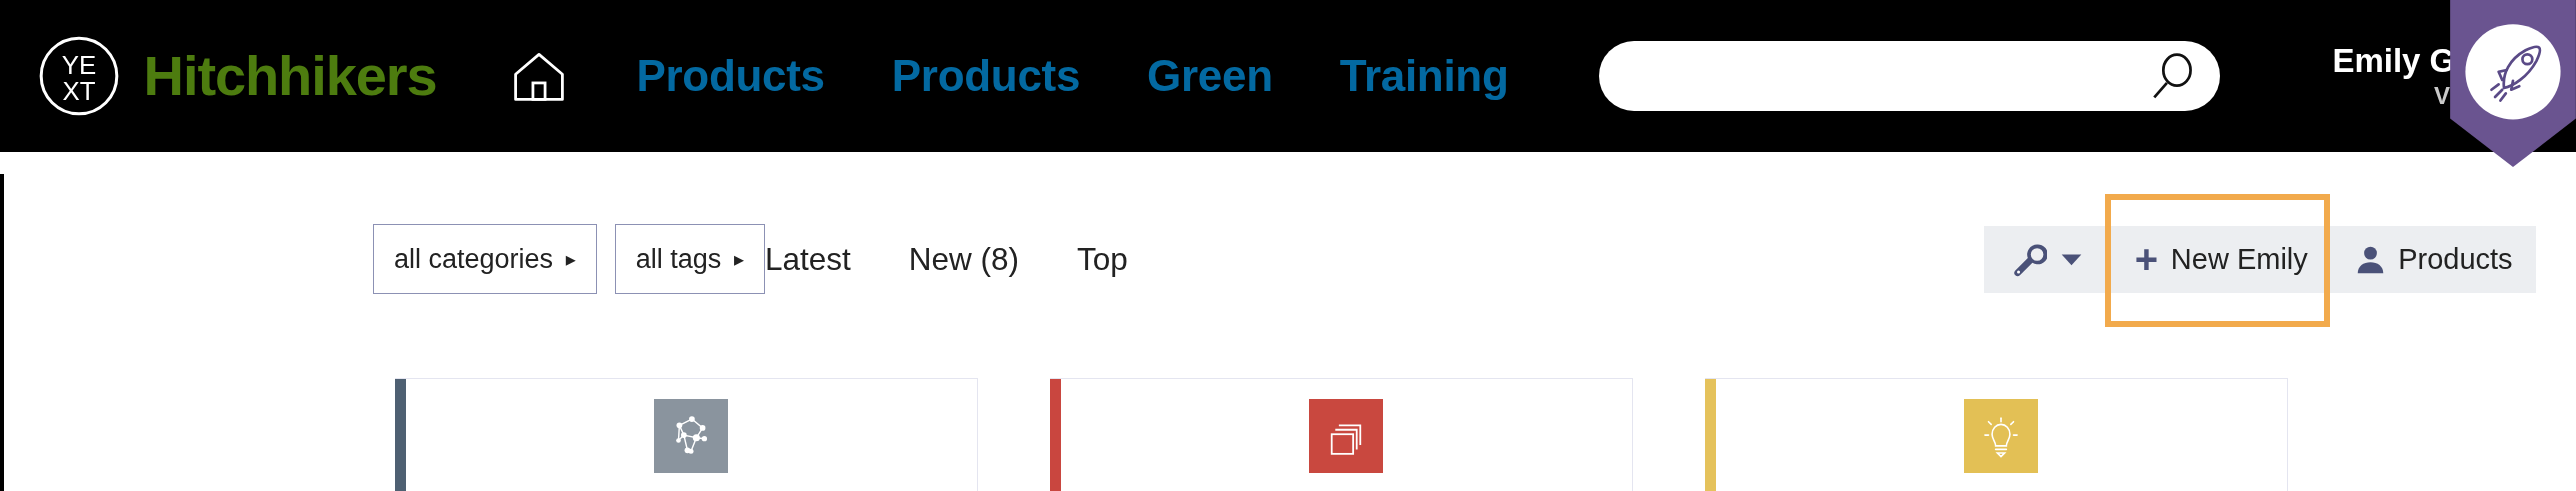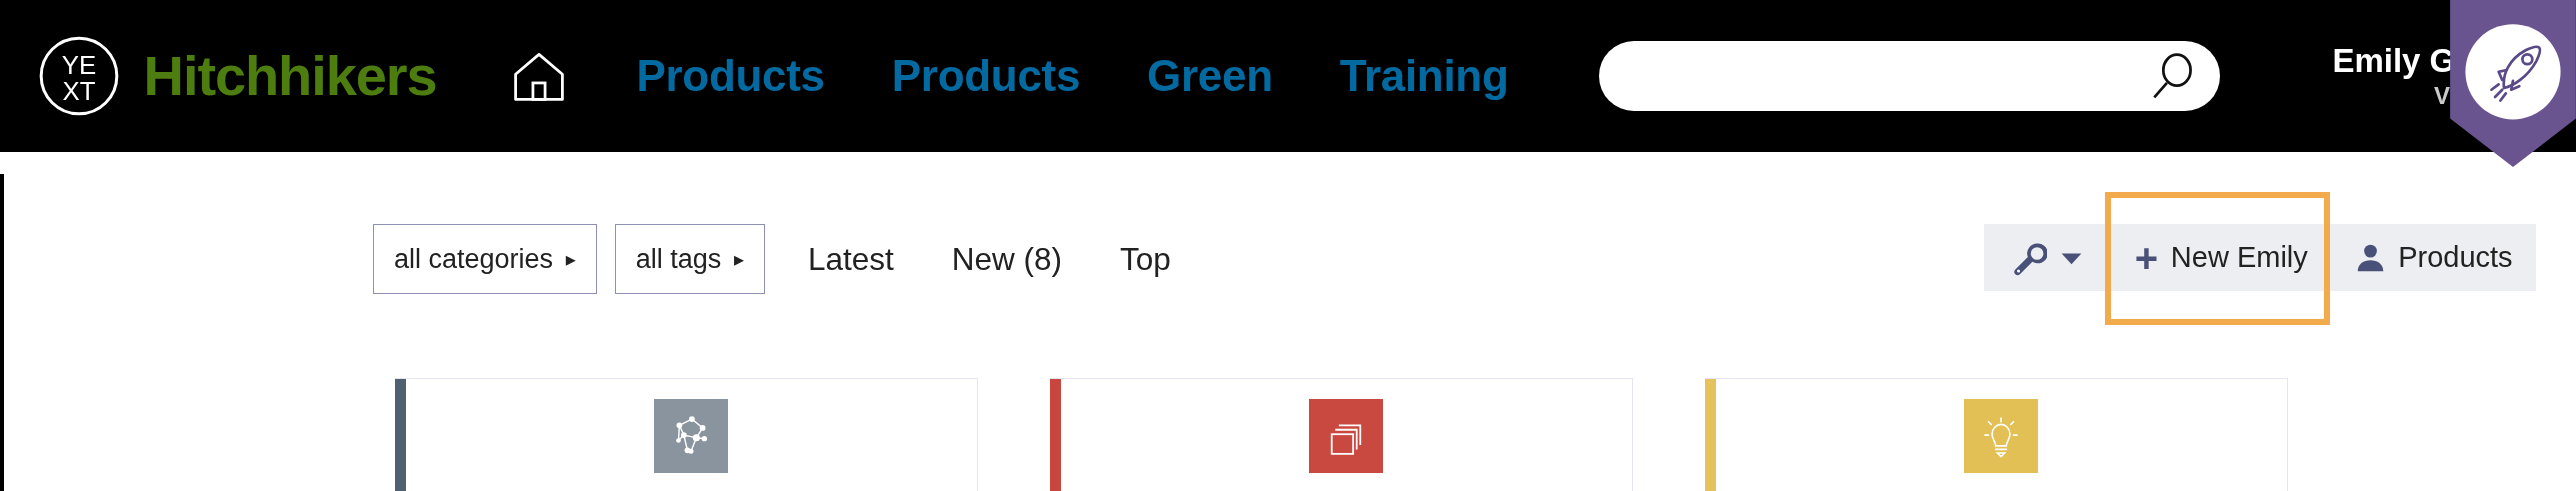--- a/index.html
+++ b/index.html
@@ -67,35 +67,35 @@
   }
 
   
   .content {
     position:absolute; left:0; top:174px;
     width:2576px; height: 317px; background:#ffffff;
     border-left: 4.5px solid #000;
   }
   .toolbar {
     position:absolute; left: 0; top: 50px; width: 2572px;
-    display:flex; 
+    display:flex; align-items:center;
     padding: 0 40px 0 369px;
   }
   .filters { display:flex; align-items:center; gap: 18px; }
   .filter-btn {
     border: 1.8px solid #8c91b4; background:#ffffff;
     height: 70px; padding: 0 20px;
     display:flex; align-items:center; gap: 12.6px;
     font-size: 27px; color:#222; cursor:pointer;
     font-family:"Liberation Sans", sans-serif;
     white-space: nowrap;
   }
   .filter-caret { font-size: 20px; line-height:1; color:#222; }
 
-  .sort-links { display:flex; align-items:center; gap: 58px; margin-left: 43px; }
+  .sort-links { display:flex; align-items:center; gap: 58px; }
   .sort-link {
     font-size: 31.5px; color:#222; text-decoration:none; white-space:nowrap;
   }
 
   .right-tools { margin-left:auto; display:flex; align-items:stretch; position:relative; }
   .tool-group {
     background:#eceef1; display:flex; align-items:center; height: 67px;
   }
   .tool-btn {
     display:flex; align-items:center; gap: 12.6px;

